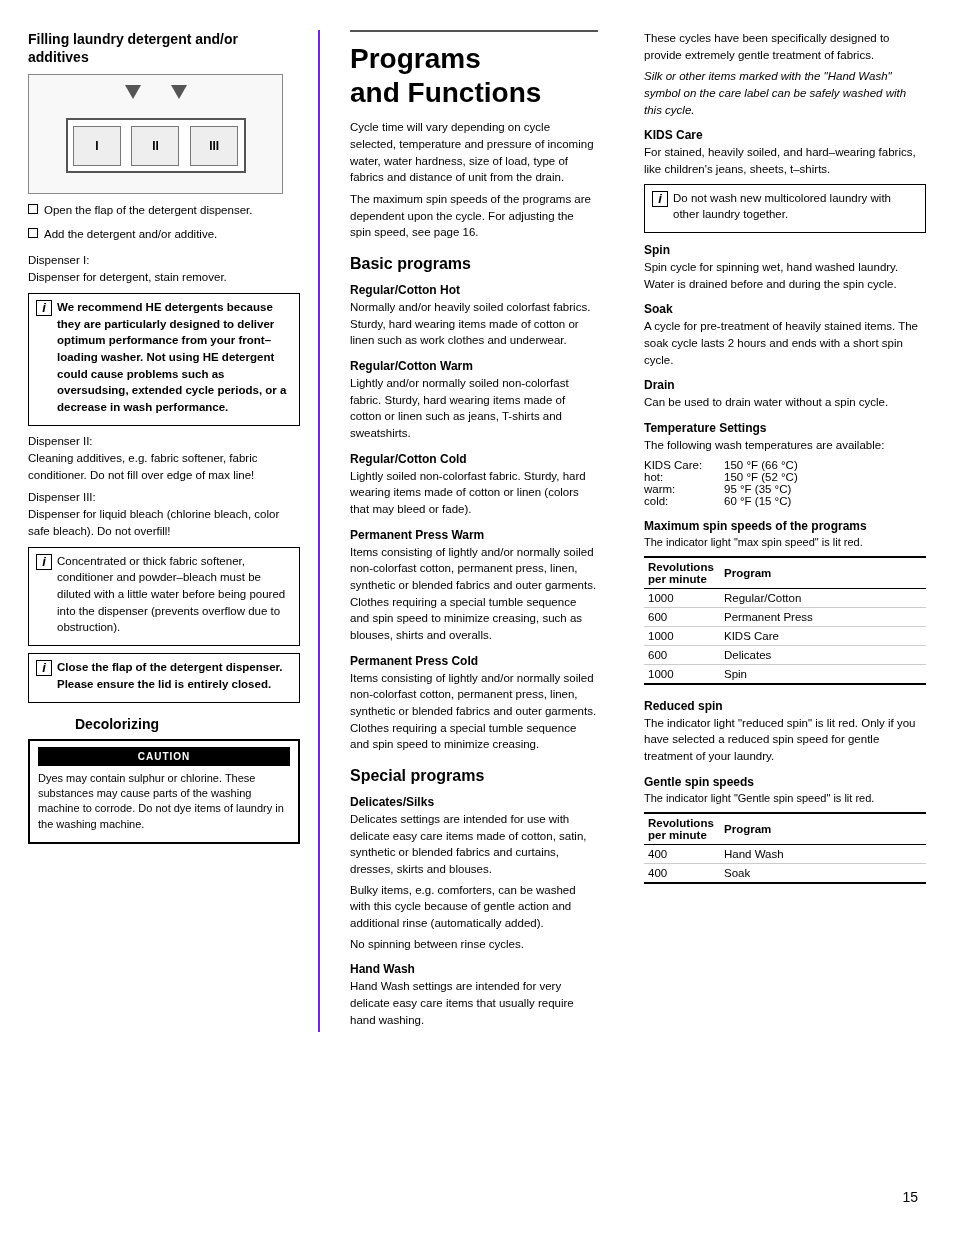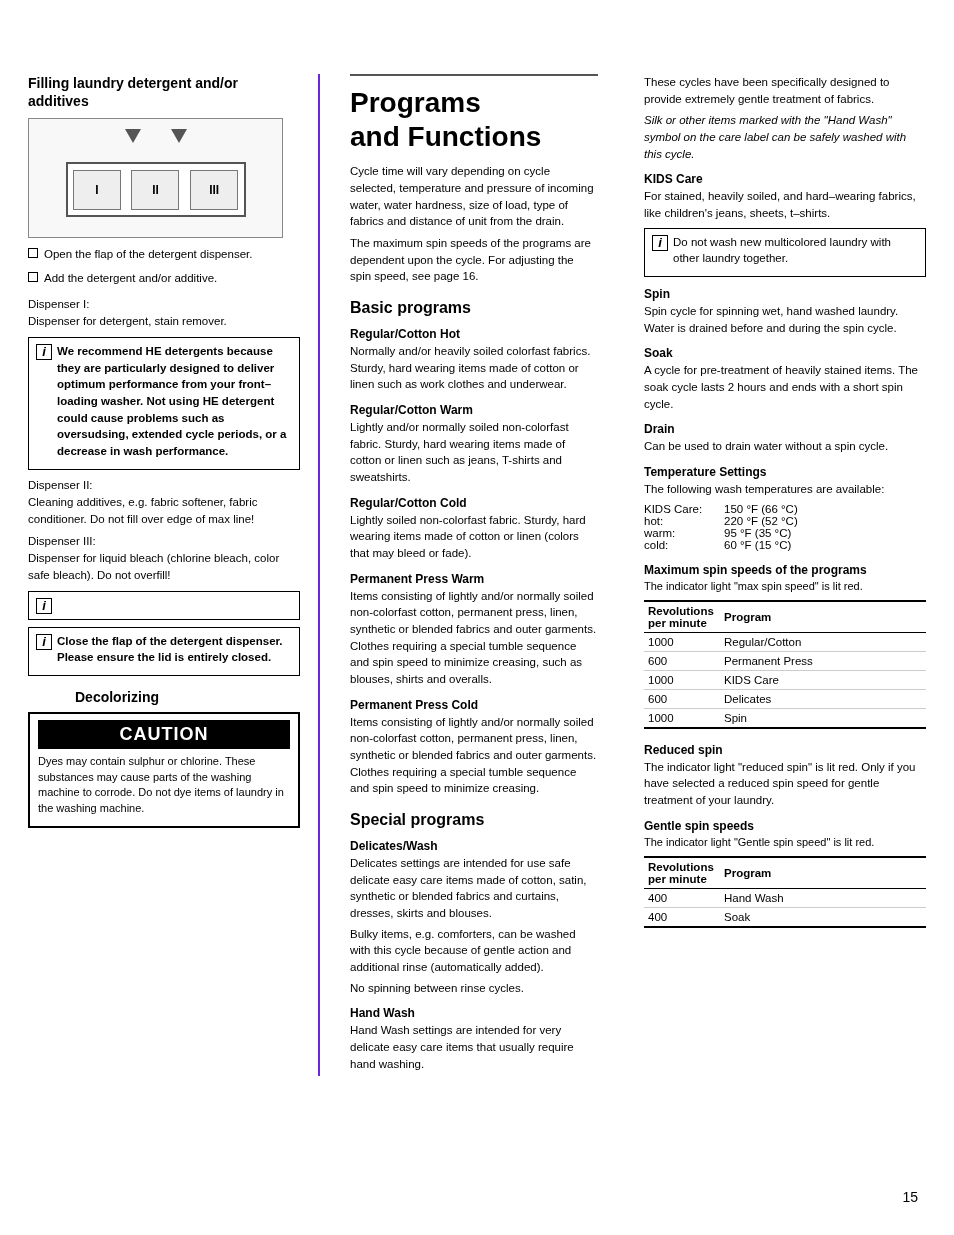--- a/index.html
+++ b/index.html
@@ -9,21 +9,20 @@
       background: #fff;
       color: #000;
       width: 954px;
       min-height: 1235px;
       padding: 30px 28px 30px 28px;
     }
     .page-layout {
       display: flex;
       gap: 0;
       width: 100%;
-      margin-top: 44px;
     }
     .col-left {
       width: 290px;
       min-width: 290px;
       padding-right: 18px;
     }
     .col-middle {
       width: 310px;
       min-width: 310px;
       padding: 0 30px;
@@ -106,21 +105,21 @@
       justify-content: center;
       flex-shrink: 0;
       margin-top: 1px;
     }
     .info-box.bold-text p { font-weight: bold; }
 
     .caution-box {
       background: #000;
       color: #fff;
       text-align: center;
-      font-size: 18px;
+      font-size: 10px;
       font-weight: bold;
       padding: 4px 10px;
       margin-bottom: 5px;
       letter-spacing: 1px;
     }
     .caution-border {
       border: 2px solid #000;
       padding: 6px 8px;
       margin-top: 6px;
     }
@@ -266,20 +265,21 @@
     </div>
 
     <p class="dispenser-label"><strong>Dispenser II:</strong></p>
     <p>Cleaning additives, e.g. fabric softener, fabric conditioner. Do not fill over edge of max line!</p>
 
     <p class="dispenser-label"><strong>Dispenser III:</strong></p>
     <p>Dispenser for liquid bleach (chlorine bleach, color safe bleach). Do not overfill!</p>
 
     <div class="info-box">
       <div class="info-icon">i</div>
+      <p>Concentrated or thick fabric softener, conditioner and powder–bleach must be diluted with a little water before being poured into the dispenser (prevents overflow due to obstruction).</p>
     </div>
 
     <div class="info-box bold-text">
       <div class="info-icon">i</div>
       <p>Close the flap of the detergent dispenser.  Please ensure the lid is entirely closed.</p>
     </div>
 
     <h2 class="section-title" style="margin-top:12px;padding-left:47px;">Decolorizing</h2>
 
     <div class="caution-border">
@@ -319,22 +319,22 @@
       <div>
         <h4 class="prog-title">Permanent Press Cold</h4>
         <p>Items consisting of lightly and/or normally soiled non-colorfast cotton, permanent press, linen, synthetic or blended fabrics and outer garments. Clothes requiring a special tumble sequence and spin speed to minimize creasing.</p>
       </div>
     </div>
 
     <h3 class="sub-title">Special programs</h3>
 
     <div>
       <div>
-        <h4 class="prog-title">Delicates/Wash</h4>
-        <p>Delicates settings are intended for use safe delicate easy care items made of cotton, satin, synthetic or blended fabrics and curtains, dresses, skirts and blouses.</p>
+        <h4 class="prog-title">Delicates/Silks</h4>
+        <p>Delicates settings are intended for use with delicate easy care items made of cotton, satin, synthetic or blended fabrics and curtains, dresses, skirts and blouses.</p>
         <p>Bulky items, e.g. comforters, can be washed with this cycle because of gentle action and additional rinse (automatically added).</p>
         <p>No spinning between rinse cycles.</p>
       </div>
       <div>
         <h4 class="prog-title">Hand Wash</h4>
         <p>Hand Wash settings are intended for very delicate easy care items that usually require hand washing.</p>
       </div>
     </div>
 
   </div>
@@ -364,21 +364,21 @@
     <h4 class="prog-title" style="margin-top:10px;">Temperature Settings</h4>
     <p>The following wash temperatures are available:</p>
 
     <div class="temp-table">
       <div class="temp-row">
         <span class="label">KIDS Care:</span>
         <span class="value">150 °F (66 °C)</span>
       </div>
       <div class="temp-row">
         <span class="label">hot:</span>
-        <span class="value">220 °F (52 °C)</span>
+        <span class="value">150 °F (52 °C)</span>
       </div>
       <div class="temp-row">
         <span class="label">warm:</span>
         <span class="value">95 °F (35 °C)</span>
       </div>
       <div class="temp-row">
         <span class="label">cold:</span>
         <span class="value">60 °F (15 °C)</span>
       </div>
     </div>

